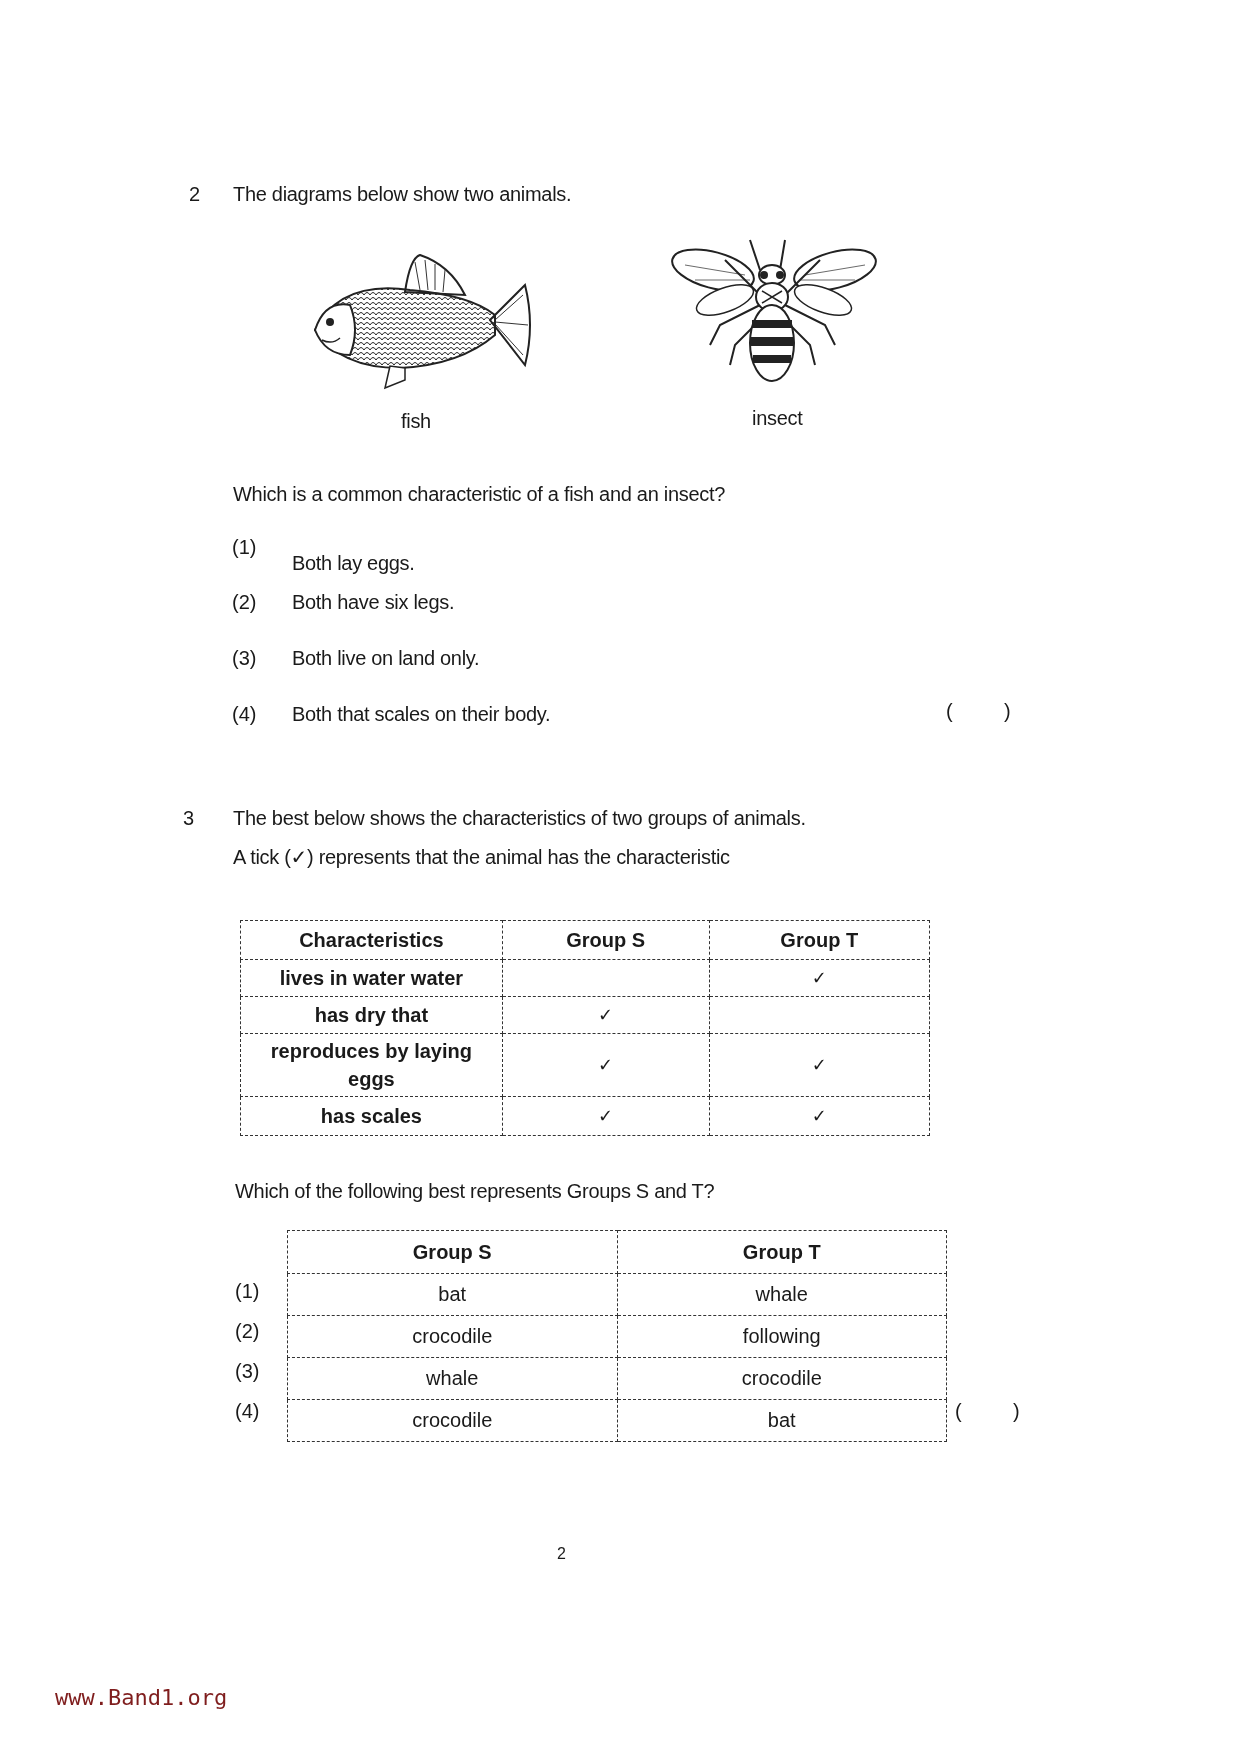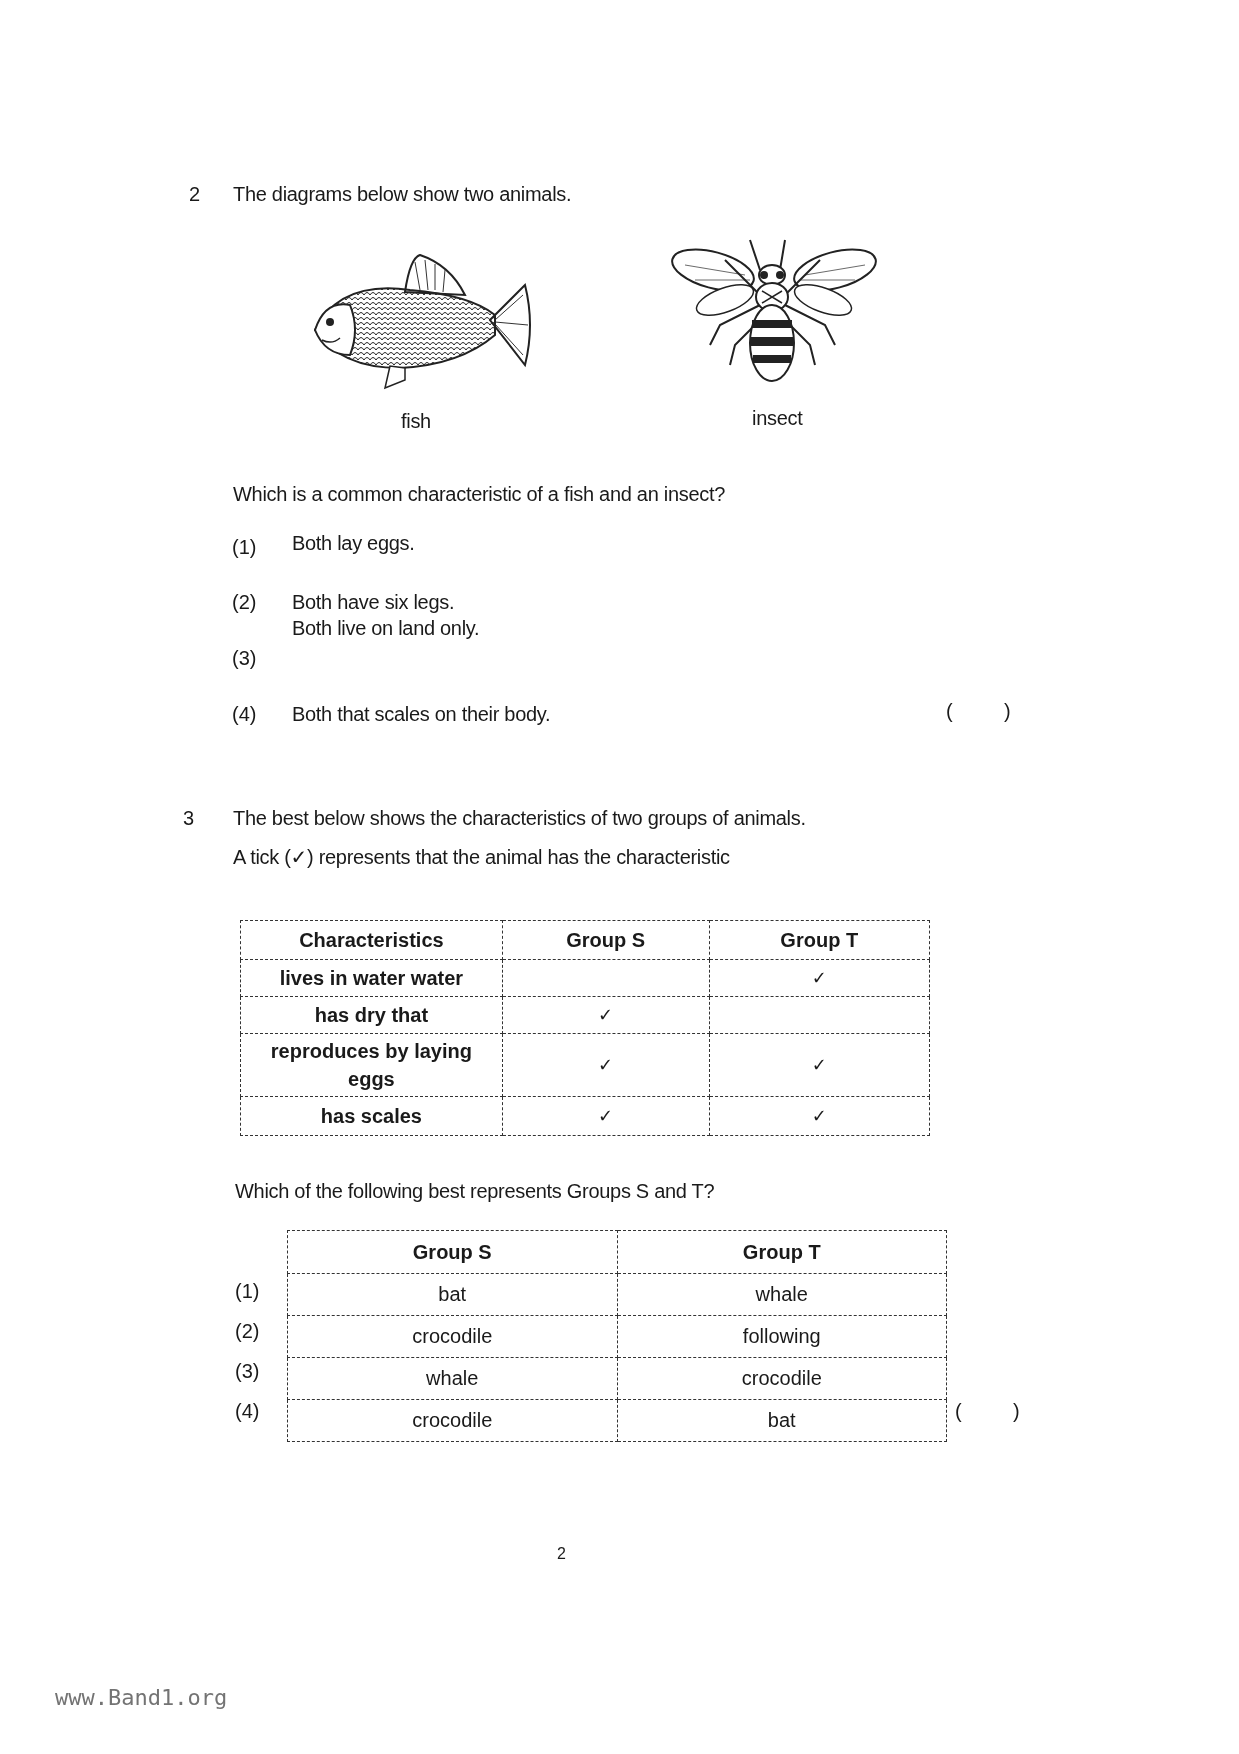--- a/index.html
+++ b/index.html
@@ -38,21 +38,21 @@
   }
   table.opts th, table.opts td {
     border: 1.5px dashed #333; text-align: center; width: 50%;
   }
   table.opts th { font-weight: bold; height: 40px; }
   table.opts td { height: 39px; }
   .opt-label { position: absolute; font-size: 20px; left: 235px; }
 
   .footer-url {
     position: absolute; left: 55px; top: 1685px;
-    font-family: "DejaVu Sans Mono", monospace; font-size: 22px; color: #737373; text-align: center;
+    font-family: "DejaVu Sans Mono", monospace; font-size: 22px; color: #7f1d1d; text-align: center;
   }
   .page-num { position: absolute; left: 557px; top: 1545px; font-size: 16px; }
 
   .img-box svg { display: block; }
 </style>
 </head>
 <body>
 
 <div class="abs qnum" style="left:189px; top:183px;">2</div>
 <div class="abs txt" style="left:233px; top:183px;text-align:center;">The diagrams below show two animals.</div>
@@ -108,29 +108,29 @@
     <rect x="88" y="120" width="38" height="8" fill="#222"></rect>
   </svg>
 </div>
 <div class="abs txt" style="left:752px; top:407px;">insect</div>
 
 <div class="abs txt" style="left:233px; top:483px;">Which is a common characteristic of a fish and an insect?</div>
 
 <div>
   <div>
     <span class="opt-num" style="left:232px; top:536px;">(1)</span>
-    <span class="opt-text" style="left:292px; top:532px;">Both lay eggs.</span>
+    <span class="opt-text" style="left:292px; top:552px;">Both lay eggs.</span>
   </div>
   <div>
     <span class="opt-num" style="left:232px; top:591px;">(2)</span>
     <span class="opt-text" style="left:292px; top:591px;">Both have six legs.</span>
   </div>
   <div>
     <span class="opt-num" style="left:232px; top:647px;">(3)</span>
-    <span class="opt-text" style="left:292px; top:617px;">Both live on land only.</span>
+    <span class="opt-text" style="left:292px; top:647px;">Both live on land only.</span>
   </div>
   <div>
     <span class="opt-num" style="left:232px; top:703px;">(4)</span>
     <span class="opt-text" style="left:292px; top:703px;">Both that scales on their body.</span>
   </div>
 </div>
 <div class="bracket" style="left:946px; top:700px;">
   <span>(</span>
   <span class="r">)</span>
 </div>

